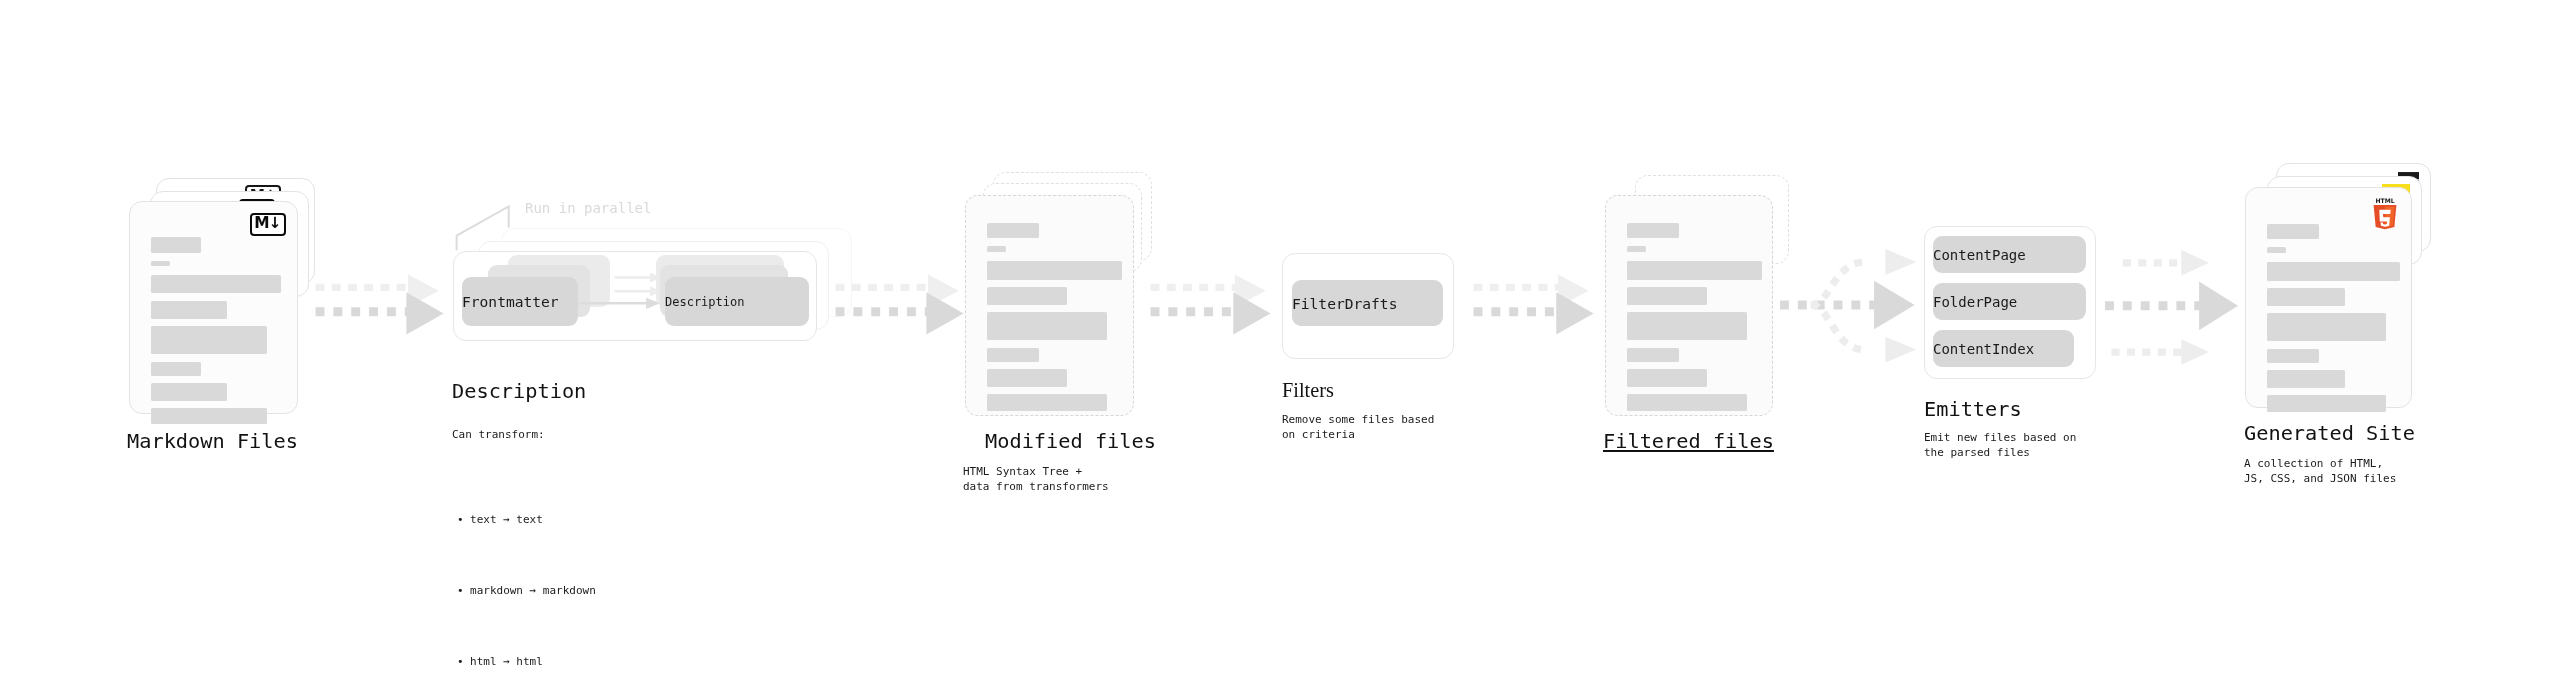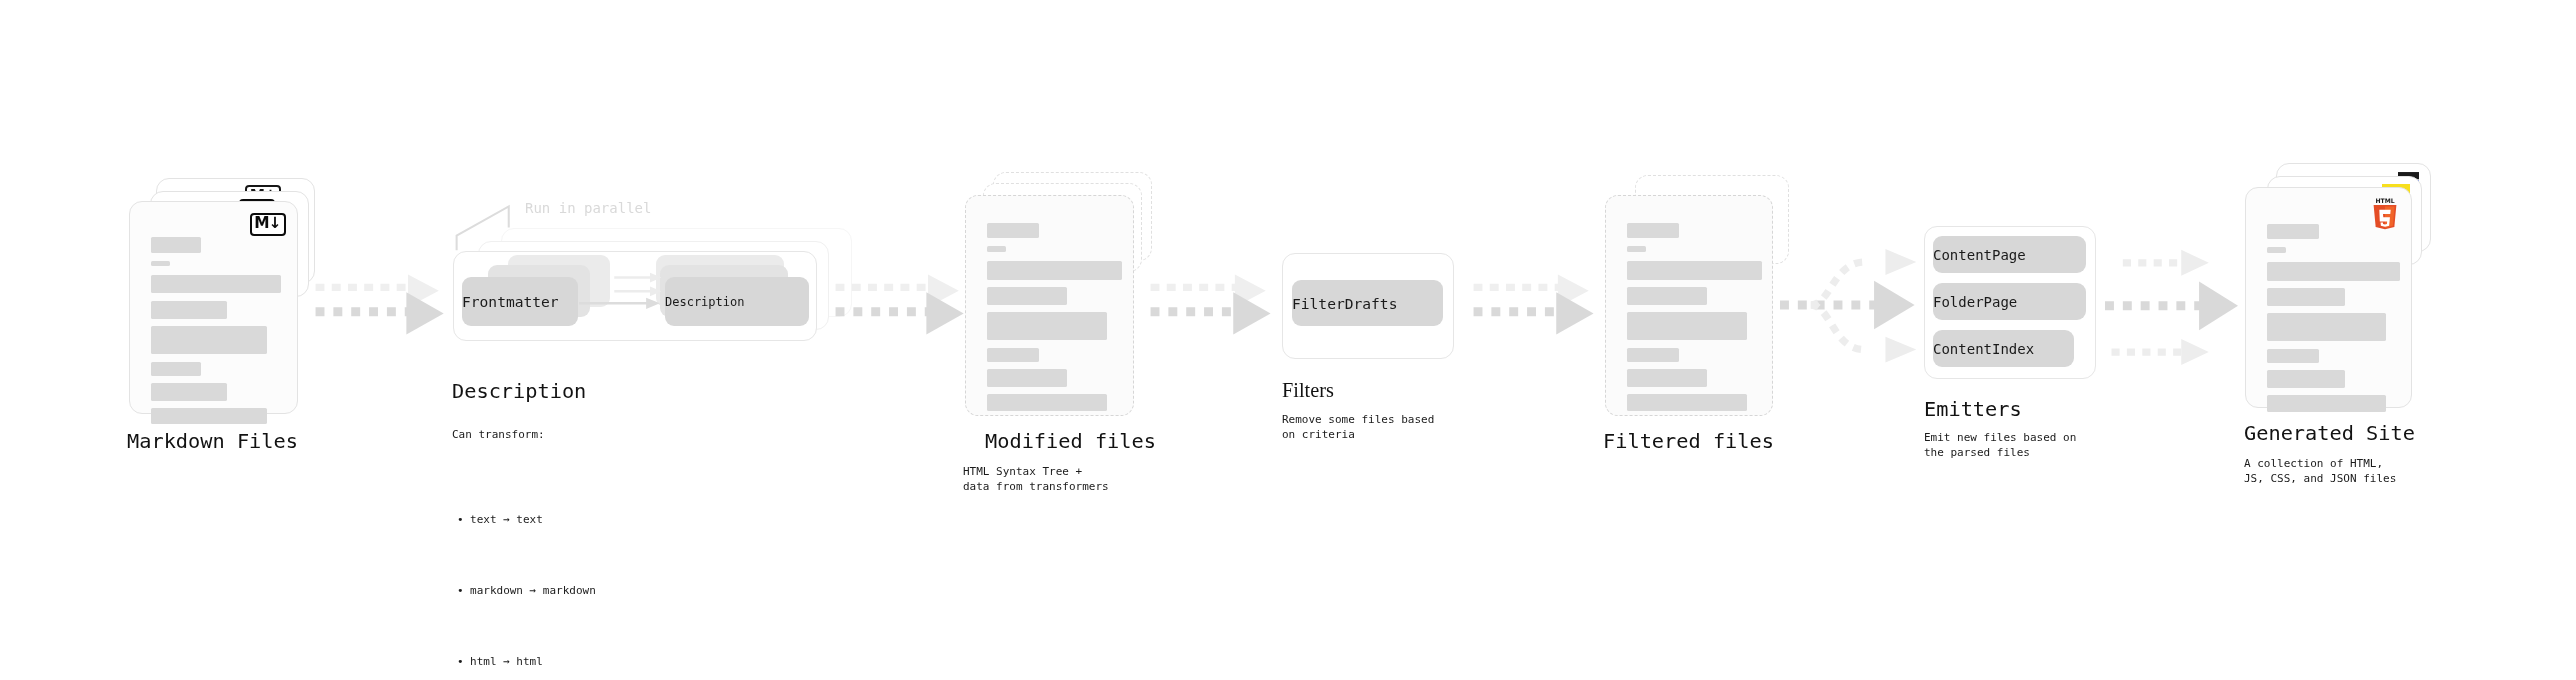--- a/index.html
+++ b/index.html
@@ -248,21 +248,21 @@
         <div class="ln" style="width:52px;  height:15.4px;"></div>
         <div class="ln" style="width:18.7px;  height:6.5px; margin-bottom:9px;"></div>
         <div class="ln" style="width:135px; height:18.7px;"></div>
         <div class="ln" style="width:80px;  height:18px;"></div>
         <div class="ln" style="width:120px; height:28px;"></div>
         <div class="ln" style="width:52px;  height:14px;"></div>
         <div class="ln" style="width:80px;  height:18px;"></div>
         <div class="ln" style="width:120px; height:16.3px;"></div>
       </div>
     </div>
-    <div class="cap-title" style="left:1603px; top:429px;">Filtered files</div>
+    <div class="cap-title" style="left:1603px; top:429px;text-decoration:underline;">Filtered files</div>
   </div>
 
   <svg style="left:1780px; top:236px; width:146px; height:138px;" viewBox="0 0 180 170" width="146" height="138">
     <g stroke="#d9d9d9" stroke-width="11" stroke-dasharray="11 11" fill="none">
       <line x1="0" y1="85" x2="118" y2="85"></line>
       </g>
     <polygon points="116,55 166,85 116,115" fill="#d9d9d9"></polygon>
     <g stroke="#ededed" stroke-width="9" stroke-dasharray="10 9" fill="none">
       <path d="M38 85 C 62 85, 66 32, 104 32"></path>
       <path d="M38 85 C 62 85, 66 140, 104 140"></path>

